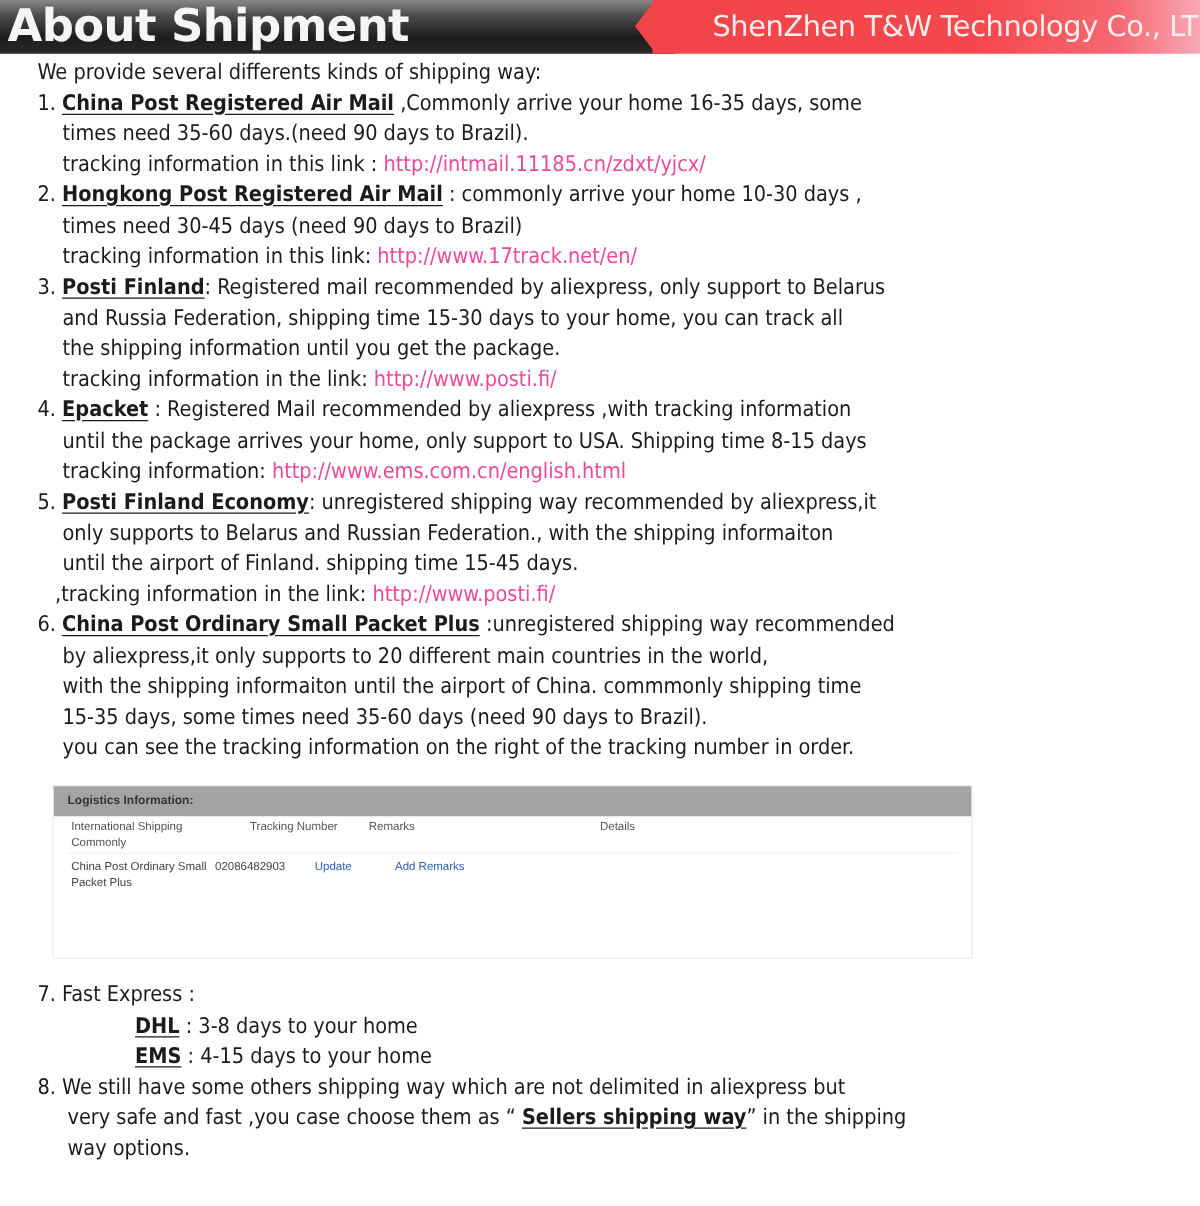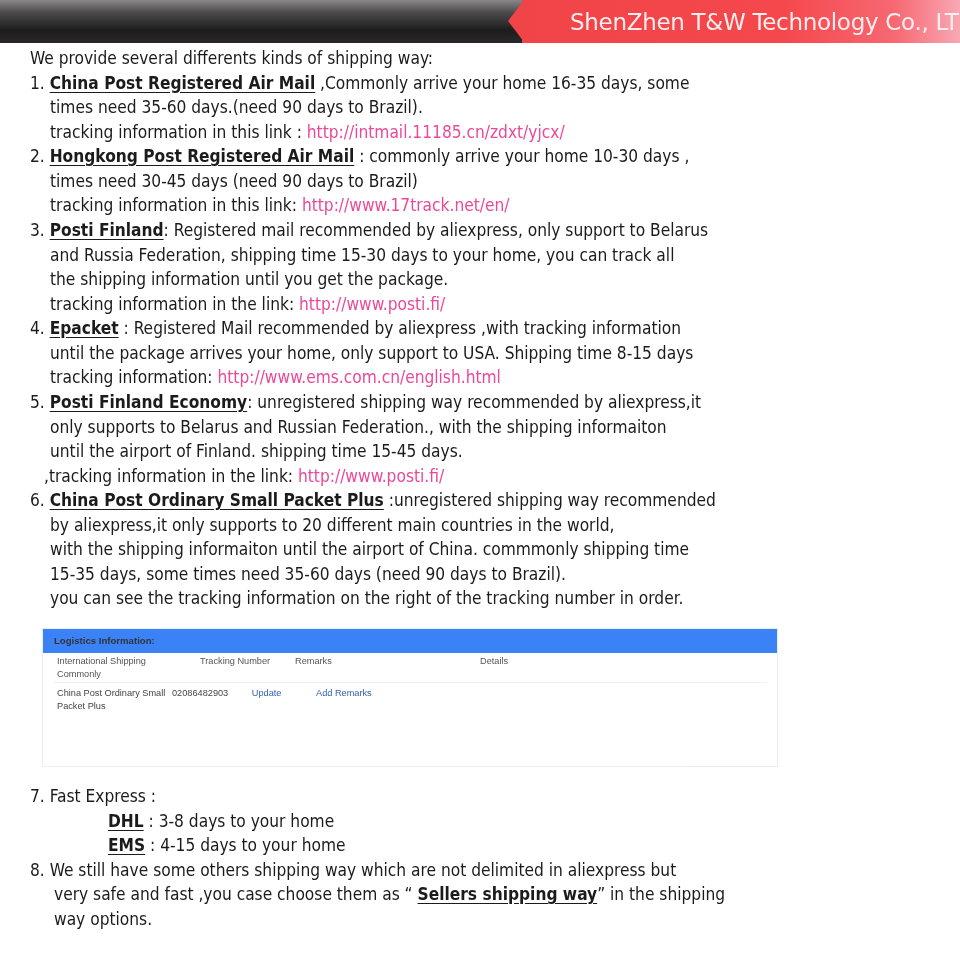--- a/index.html
+++ b/index.html
@@ -27,34 +27,35 @@
     .doc { position: absolute; left: 30px; top: 46px; width: 770px;
       font-family: "DejaVu Sans Condensed", "DejaVu Sans", sans-serif; font-size: 17.2px; color: #1b1b1b; }
     .line { position: absolute; white-space: nowrap; line-height: 24.5px; height: 24.5px; }
     .link { color: #ec4899; }
     .bold-u { font-weight: bold; text-decoration: underline; text-underline-offset: 3px; }
 
     
     .panel { position: absolute; left: 42px; top: 628px; width: 734px; height: 137px;
       background: #ffffff; border: 1px solid #e6edf5;
       font-family: "Liberation Sans", sans-serif; font-size: 9.2px; color: #555; }
-    .panel-head { height: 24px; background: #3b82f6; padding-left: 11px; line-height: 24px;
+    .panel-head { height: 24px; background: #a3a3a3; padding-left: 11px; line-height: 24px;
       font-weight: bold; color: #333; font-size: 9.6px; }
     .col { position: absolute; line-height: 13px; }
     .panel-link { color: #2f5fb3; padding-left: 21px; }
     .divider { position: absolute; left: 11px; top: 53px; width: 712px; height: 1px; background: #eef1f4; }
     .panel-bottom { position: absolute; left: 0; bottom: -1px; width: 640px; height: 1px; background: #eef1f4; }
   </style>
 </head>
 <body>
 
 <div class="header">
   <div class="header-left">
       <div class="shine"></div>
     </div>
+  <div class="header-title">About Shipment</div>
   <div class="header-right-notch"></div>
   <div class="header-right"></div>
   <div class="header-company">ShenZhen T&amp;W Technology Co., LTD</div>
 </div>
 
 <div class="doc">
 
   <div class="line" style="left:0; top:0;">We provide several differents kinds of shipping way:</div>
 
   <div class="line" style="left:0; top:24.5px;">

